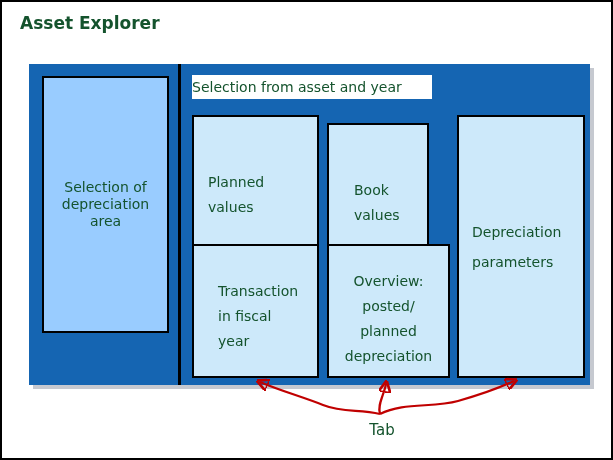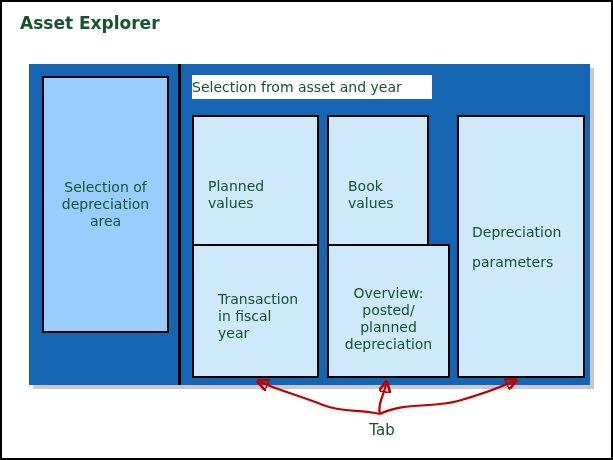--- a/index.html
+++ b/index.html
@@ -12,24 +12,24 @@
     box-shadow:4px 4px 0 var(--shadow_gray,#c6c9d0);}
   .vdiv{position:absolute;left:149px;top:0;width:3px;height:100%;background:#000;}
   .left-panel{position:absolute;left:13px;top:12px;width:127px;height:257px;
     background:var(--panel_blue,#99ccff);border:2px solid #000;box-sizing:border-box;
     display:flex;align-items:center;justify-content:center;text-align:center;
     font-size:14px;line-height:17px;white-space:pre-line;}
   .header-bar{position:absolute;left:163px;top:11px;width:240px;height:24px;
     background:#fff;font-size:14px;line-height:24px;padding-left:0;
     box-sizing:border-box;white-space:nowrap;}
   .tab{position:absolute;background:var(--tab_blue,#cde9fa);border:2px solid #000;
-    box-sizing:border-box;font-size:14px;line-height:17px;white-space:pre-line;
+    box-sizing:border-box;font-size:14px;line-height:25px;white-space:pre-line;
     display:flex;flex-direction:column;justify-content:center;}
   .tab-planned{left:163px;top:51px;width:127px;height:131px;padding:28px 4px 0 14px;}
-  .tab-book{left:298px;top:51px;width:102px;height:131px;padding:28px 4px 0 19px;}
+  .tab-book{left:298px;top:59px;width:102px;height:131px;padding:28px 4px 0 25px;}
   .tab-transaction{left:163px;top:180px;width:127px;height:134px;padding:10px 4px 0 24px;}
   .tab-overview{left:298px;top:180px;width:123px;height:134px;text-align:center;padding-top:16px;}
   .tab-depreciation{left:428px;top:51px;width:128px;height:263px;line-height:30px;padding-left:13px;}
   .arrows{position:absolute;left:245px;top:372px;width:290px;height:50px;overflow:visible;}
   .arrows path{fill:none;stroke:var(--arrow_red,#c00000);stroke-width:2.2px;}
   .tab-note{position:absolute;left:340px;top:419px;width:80px;text-align:center;
     font-size:15px;font-weight:normal;}
 </style>
 </head>
 <body>

